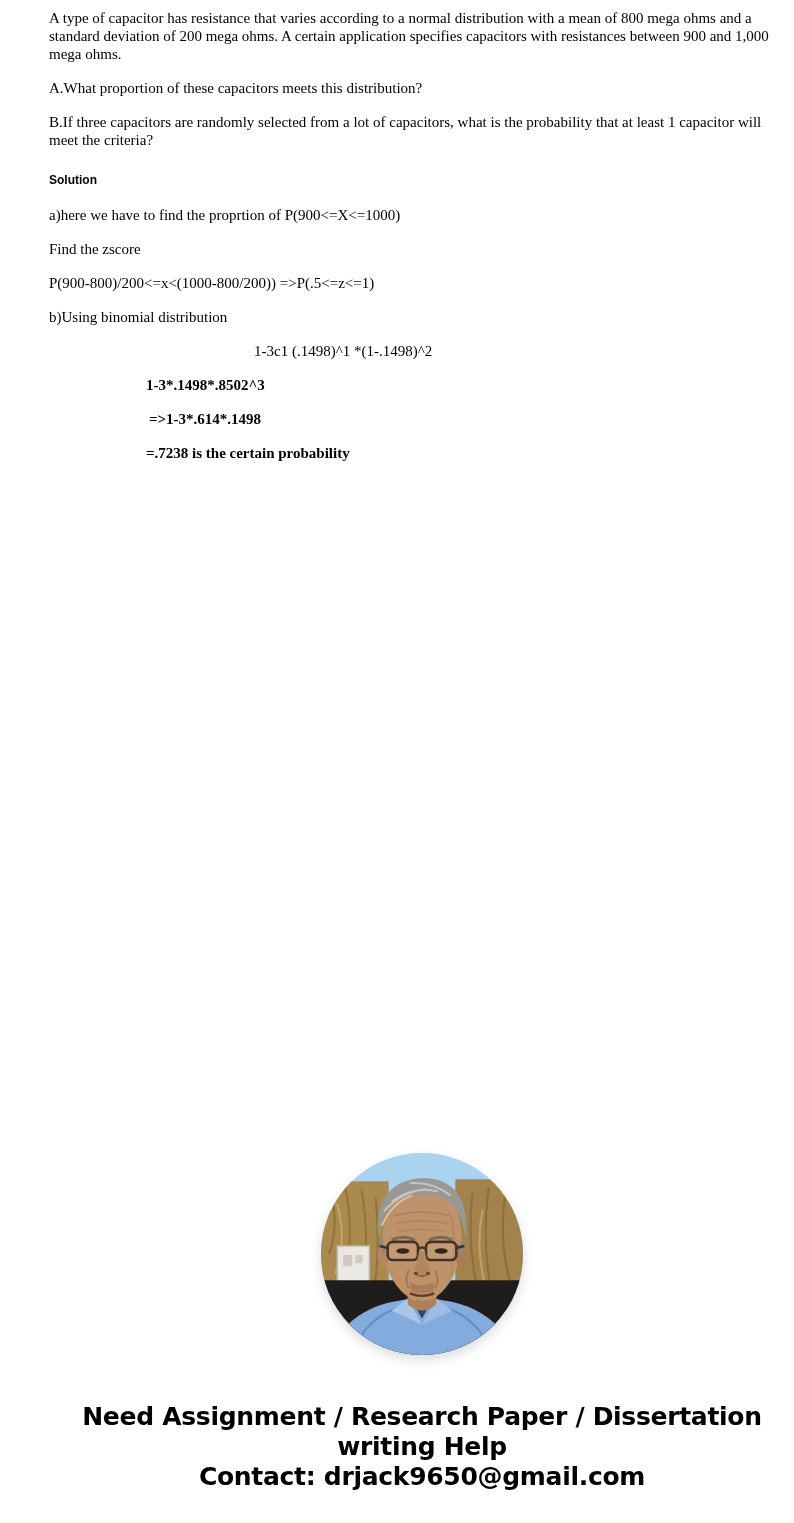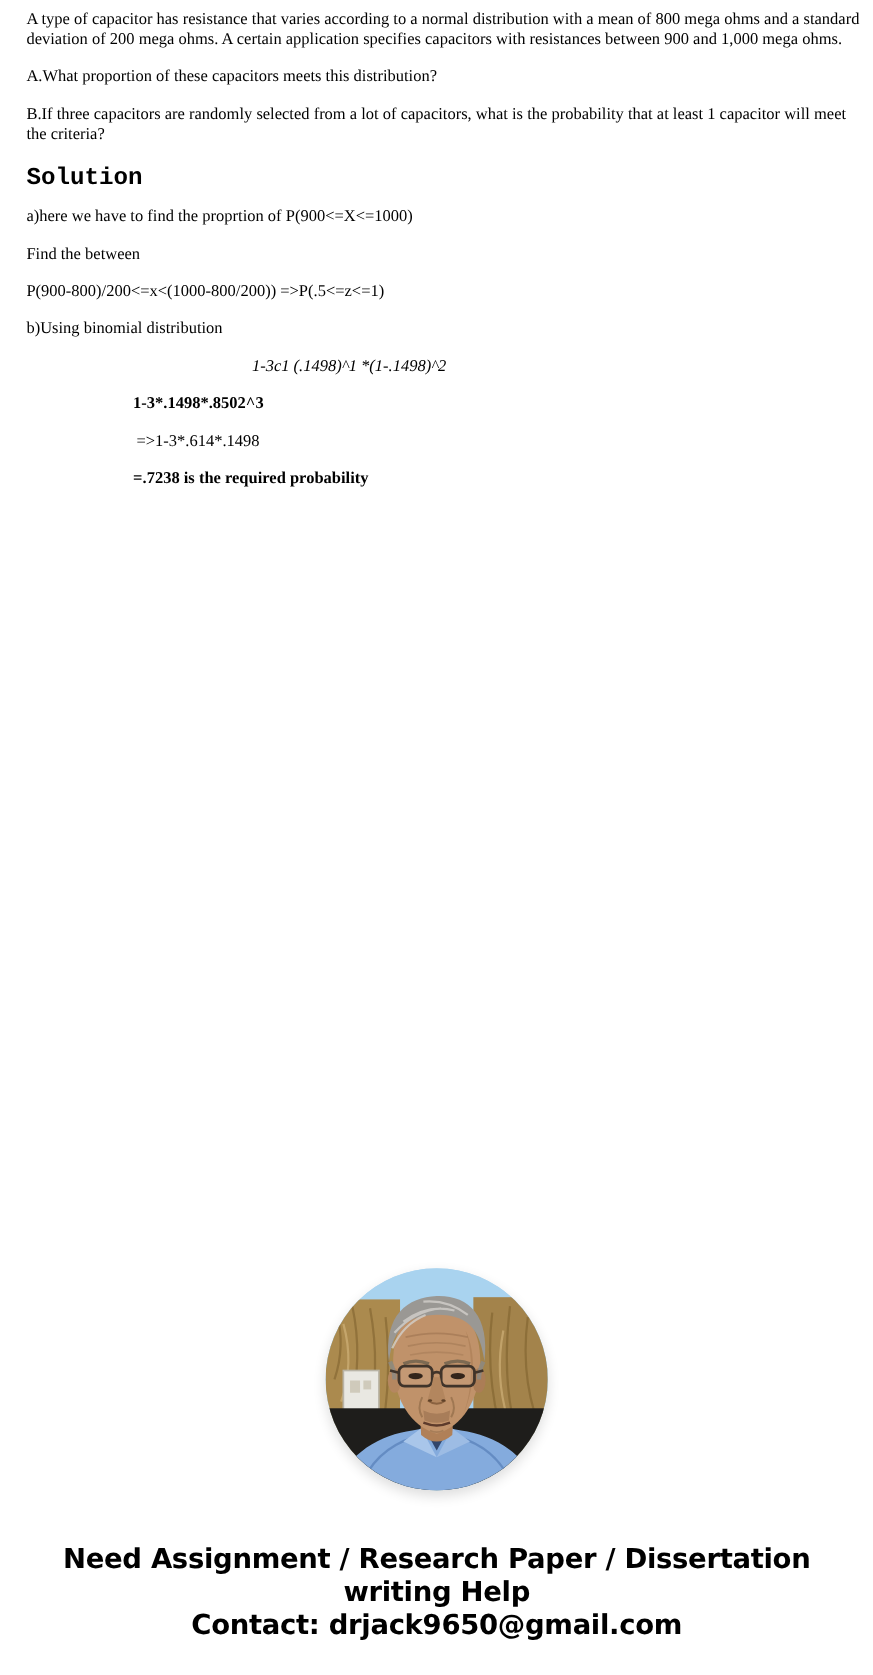--- a/index.html
+++ b/index.html
@@ -10,38 +10,39 @@
     color: #000000;
     position: relative;
     font-family: "Liberation Serif", "DejaVu Serif", serif;
     overflow: hidden;
   }
   .page {
     position: absolute;
     inset: 0;
     padding: 9px 8px 0 24px;
     box-sizing: border-box;
+    margin-left: 25px;
   }
   .para {
     margin: 16px 0;
     font-size: 15px;
     line-height: 18px;
     white-space: pre-wrap;
   }
   .para.first { margin-top: 0; }
   .solution-heading {
-    font-size: 22px;
+    font-size: 12px;
     line-height: 20px;
     font-weight: bold;
     margin: 21px 0 16px 0;
-    font-family: Liberation Mono, monospace;
+    font-family: Liberation Sans, sans-serif;
   }
-  .ind-a { padding-left: 205px; font-style: italic; }
+  .ind-a { padding-left: 205px; }
   .ind-b { padding-left: 97px; font-weight: bold; }
-  .ind-c { padding-left: 100px; }
+  .ind-c { padding-left: 100px; font-weight: bold; }
   .avatar {
     position: absolute;
     left: 296px;
     top: 1153px;
     width: 202px;
     height: 202px;
     border-radius: 50%;
     overflow: hidden;
     box-shadow: 0 5px 12px rgba(0,0,0,0.14);
     background: #a9d3ef;
@@ -68,27 +69,27 @@
 
 <main class="page">
 
   <p class="para first">A type of capacitor has resistance that varies according to a normal distribution with a mean of 800 mega ohms and a standard deviation of 200 mega ohms. A certain application specifies capacitors with resistances between 900 and 1,000 mega ohms.</p>
   <p class="para">A.What proportion of these capacitors meets this distribution?</p>
   <p class="para">B.If three capacitors are randomly selected from a lot of capacitors, what is the probability that at least 1 capacitor will meet the criteria?</p>
 
   <h2 class="solution-heading">Solution</h2>
 
   <p class="para">a)here we have to find the proprtion of P(900&lt;=X&lt;=1000)</p>
-  <p class="para">Find the between</p>
+  <p class="para">Find the zscore</p>
   <p class="para">P(900-800)/200&lt;=x&lt;(1000-800/200)) =&gt;P(.5&lt;=z&lt;=1)</p>
   <p class="para">b)Using binomial distribution</p>
   <p class="para ind-a">1-3c1 (.1498)^1 *(1-.1498)^2</p>
   <p class="para ind-b">1-3*.1498*.8502^3</p>
   <p class="para ind-c">=&gt;1-3*.614*.1498</p>
-  <p class="para ind-b">=.7238 is the required probability</p>
+  <p class="para ind-b">=.7238 is the certain probability</p>
 
   <div class="avatar">
     <svg viewBox="0 0 200 200" xmlns="http://www.w3.org/2000/svg" role="img">
 
       <rect x="0" y="0" width="200" height="200" fill="#a9d3ef"></rect>
 
       <rect x="-5" y="28" width="72" height="175" fill="#ab8a4e"></rect>
       <rect x="133" y="26" width="72" height="177" fill="#a3834b"></rect>
       <path d="M10 40 Q18 70 8 100 M24 34 Q34 80 22 130 M40 36 Q50 90 38 140 M54 44 Q60 100 50 150" stroke="#7c5e2c" stroke-width="2" fill="none" opacity="0.55"></path>
       <path d="M150 40 Q144 90 156 140 M166 34 Q158 100 172 150 M182 44 Q176 90 188 130" stroke="#7c5e2c" stroke-width="2" fill="none" opacity="0.55"></path>

